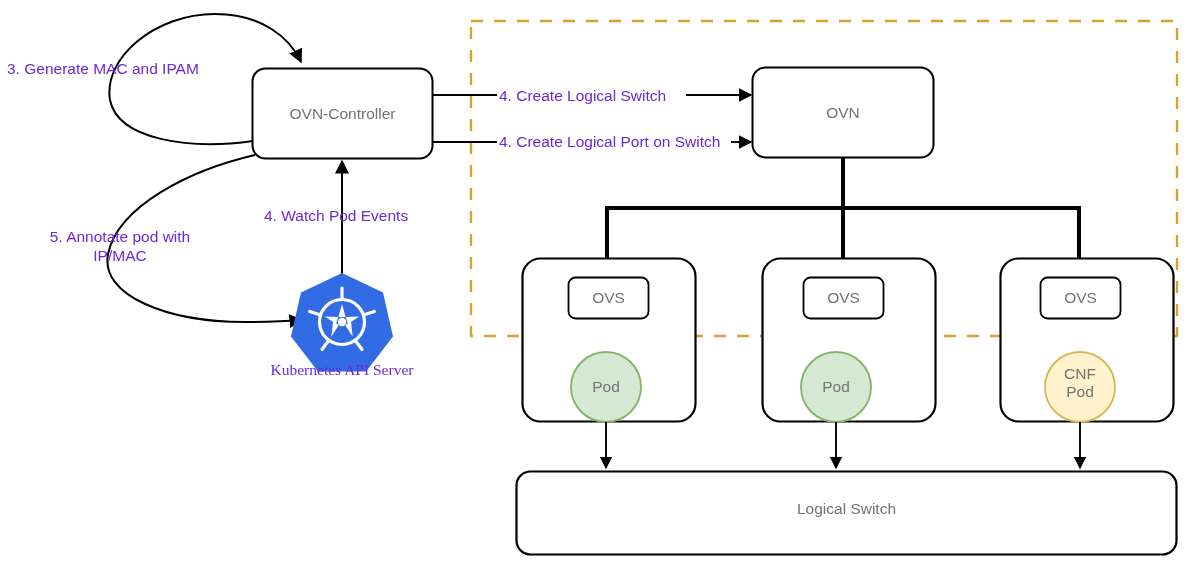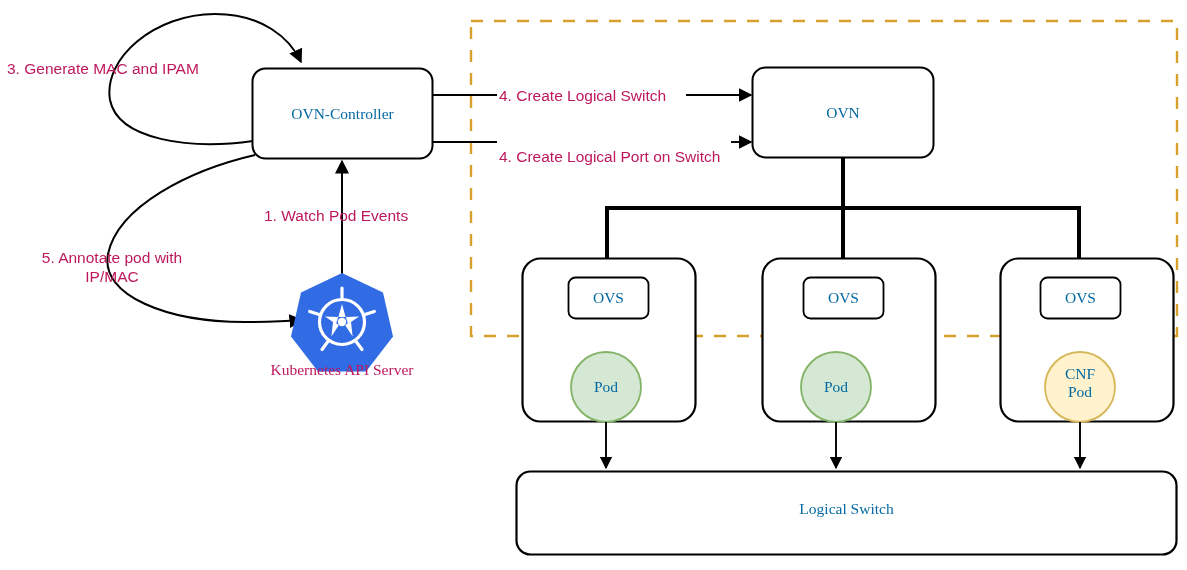--- a/index.html
+++ b/index.html
@@ -17,40 +17,40 @@
   }
   #svg-layer {
     position: absolute;
     left: 0;
     top: 0;
     width: 1187px;
     height: 570px;
   }
   .lbl {
     position: absolute;
-    color: #be185d;
+    color: #6d28d9;
     font-size: 15.5px;
     line-height: 19px;
     white-space: pre;
     font-family: "Liberation Sans", sans-serif;
   }
   .lbl.center {
     text-align: center;
     white-space: pre-wrap;
   }
   .node-text {
     position: absolute;
     display: flex;
     align-items: center;
     justify-content: center;
     text-align: center;
-    color: #0369a1;
+    color: #737373;
     font-size: 15.5px;
     line-height: 18px;
-    font-family: Liberation Serif, serif;
+    font-family: Liberation Sans, sans-serif;
   }
 </style>
 </head>
 <body>
 
 <div id="canvas">
 
   <svg id="svg-layer" viewBox="0 0 1187 570" xmlns="http://www.w3.org/2000/svg">
     <defs>
       <marker id="arrow" viewBox="0 0 10 10" refX="9" refY="5" markerWidth="7" markerHeight="7" orient="auto-start-reverse">
@@ -129,27 +129,27 @@
 
     <rect x="516.5" y="471.5" width="660" height="83" rx="14" ry="14" fill="#ffffff" stroke="#000000" stroke-width="2.2"></rect>
   </svg>
 
   <div class="node-text" style="left:252px; top:68px; width:181px; height:91px;">OVN-Controller</div>
 
   <div class="node-text" style="left:752px; top:67px; width:182px; height:91px;">OVN</div>
 
   <div class="lbl" style="left:499px; top:86px;">4. Create Logical Switch</div>
 
-  <div class="lbl" style="left:499px; top:147px;text-align:center;">4. Create Logical Port on Switch</div>
+  <div class="lbl" style="left:499px; top:132px;text-align:center;">4. Create Logical Port on Switch</div>
 
-  <div class="lbl" style="left:264px; top:206px;">1. Watch Pod Events</div>
+  <div class="lbl" style="left:264px; top:206px;">4. Watch Pod Events</div>
 
   <div class="lbl" style="left:7px; top:59px;">3. Generate MAC and IPAM</div>
 
-  <div class="lbl center" style="left:24px; top:227px; width:176px;margin-top:21px;">5. Annotate pod with
+  <div class="lbl center" style="left:32px; top:227px; width:176px;">5. Annotate pod with
 IP/MAC</div>
 
   <div class="lbl center" style="left:242px; top:360px; width:200px;font-family:Liberation Serif, serif;">Kubernetes API Server</div>
 
   <div class="node-text" style="left:568px; top:277px; width:81px; height:42px;">OVS</div>
   <div class="node-text" style="left:571px; top:352px; width:70px; height:70px;">Pod</div>
 
   <div class="node-text" style="left:803px; top:277px; width:81px; height:42px;">OVS</div>
   <div class="node-text" style="left:801px; top:352px; width:70px; height:70px;">Pod</div>
 

